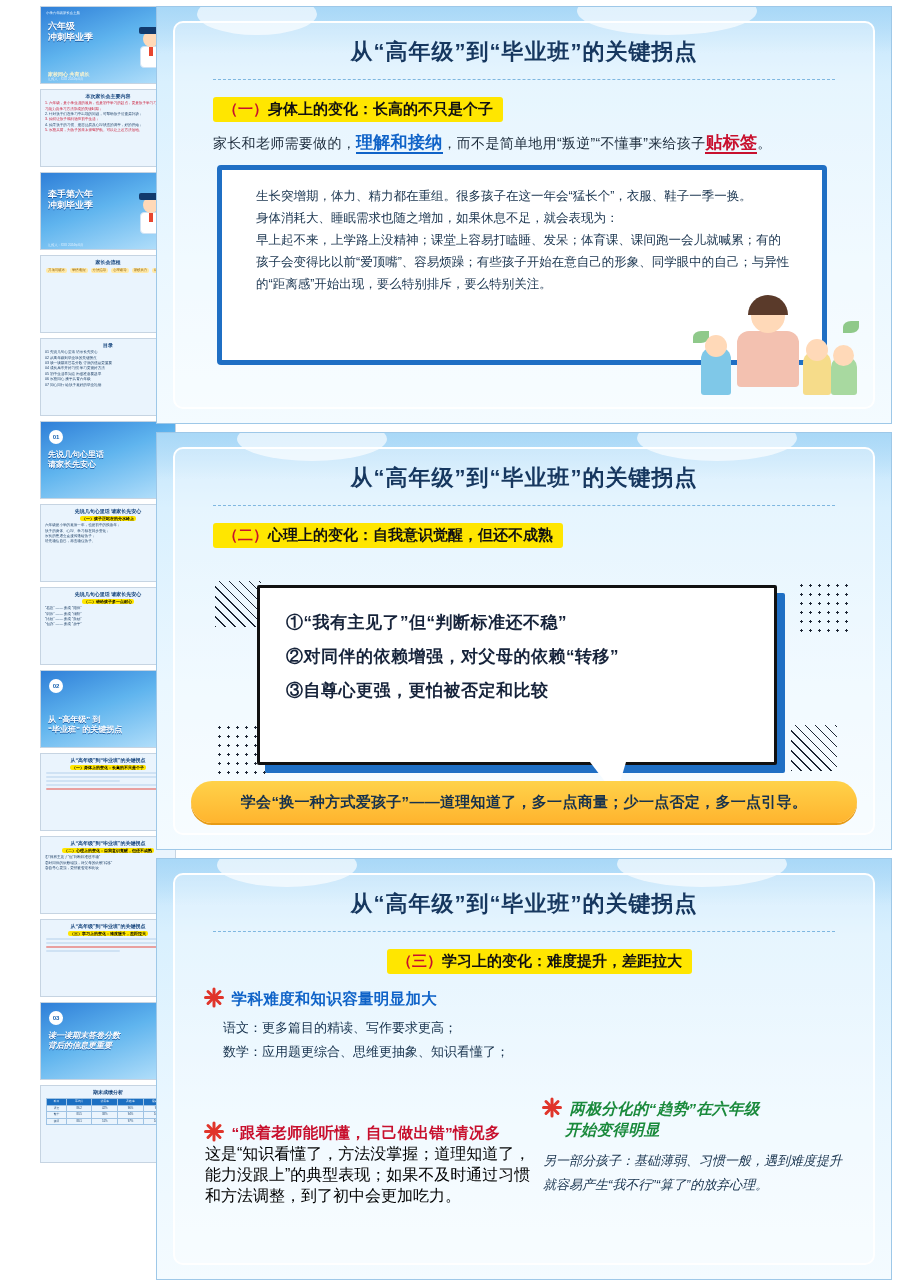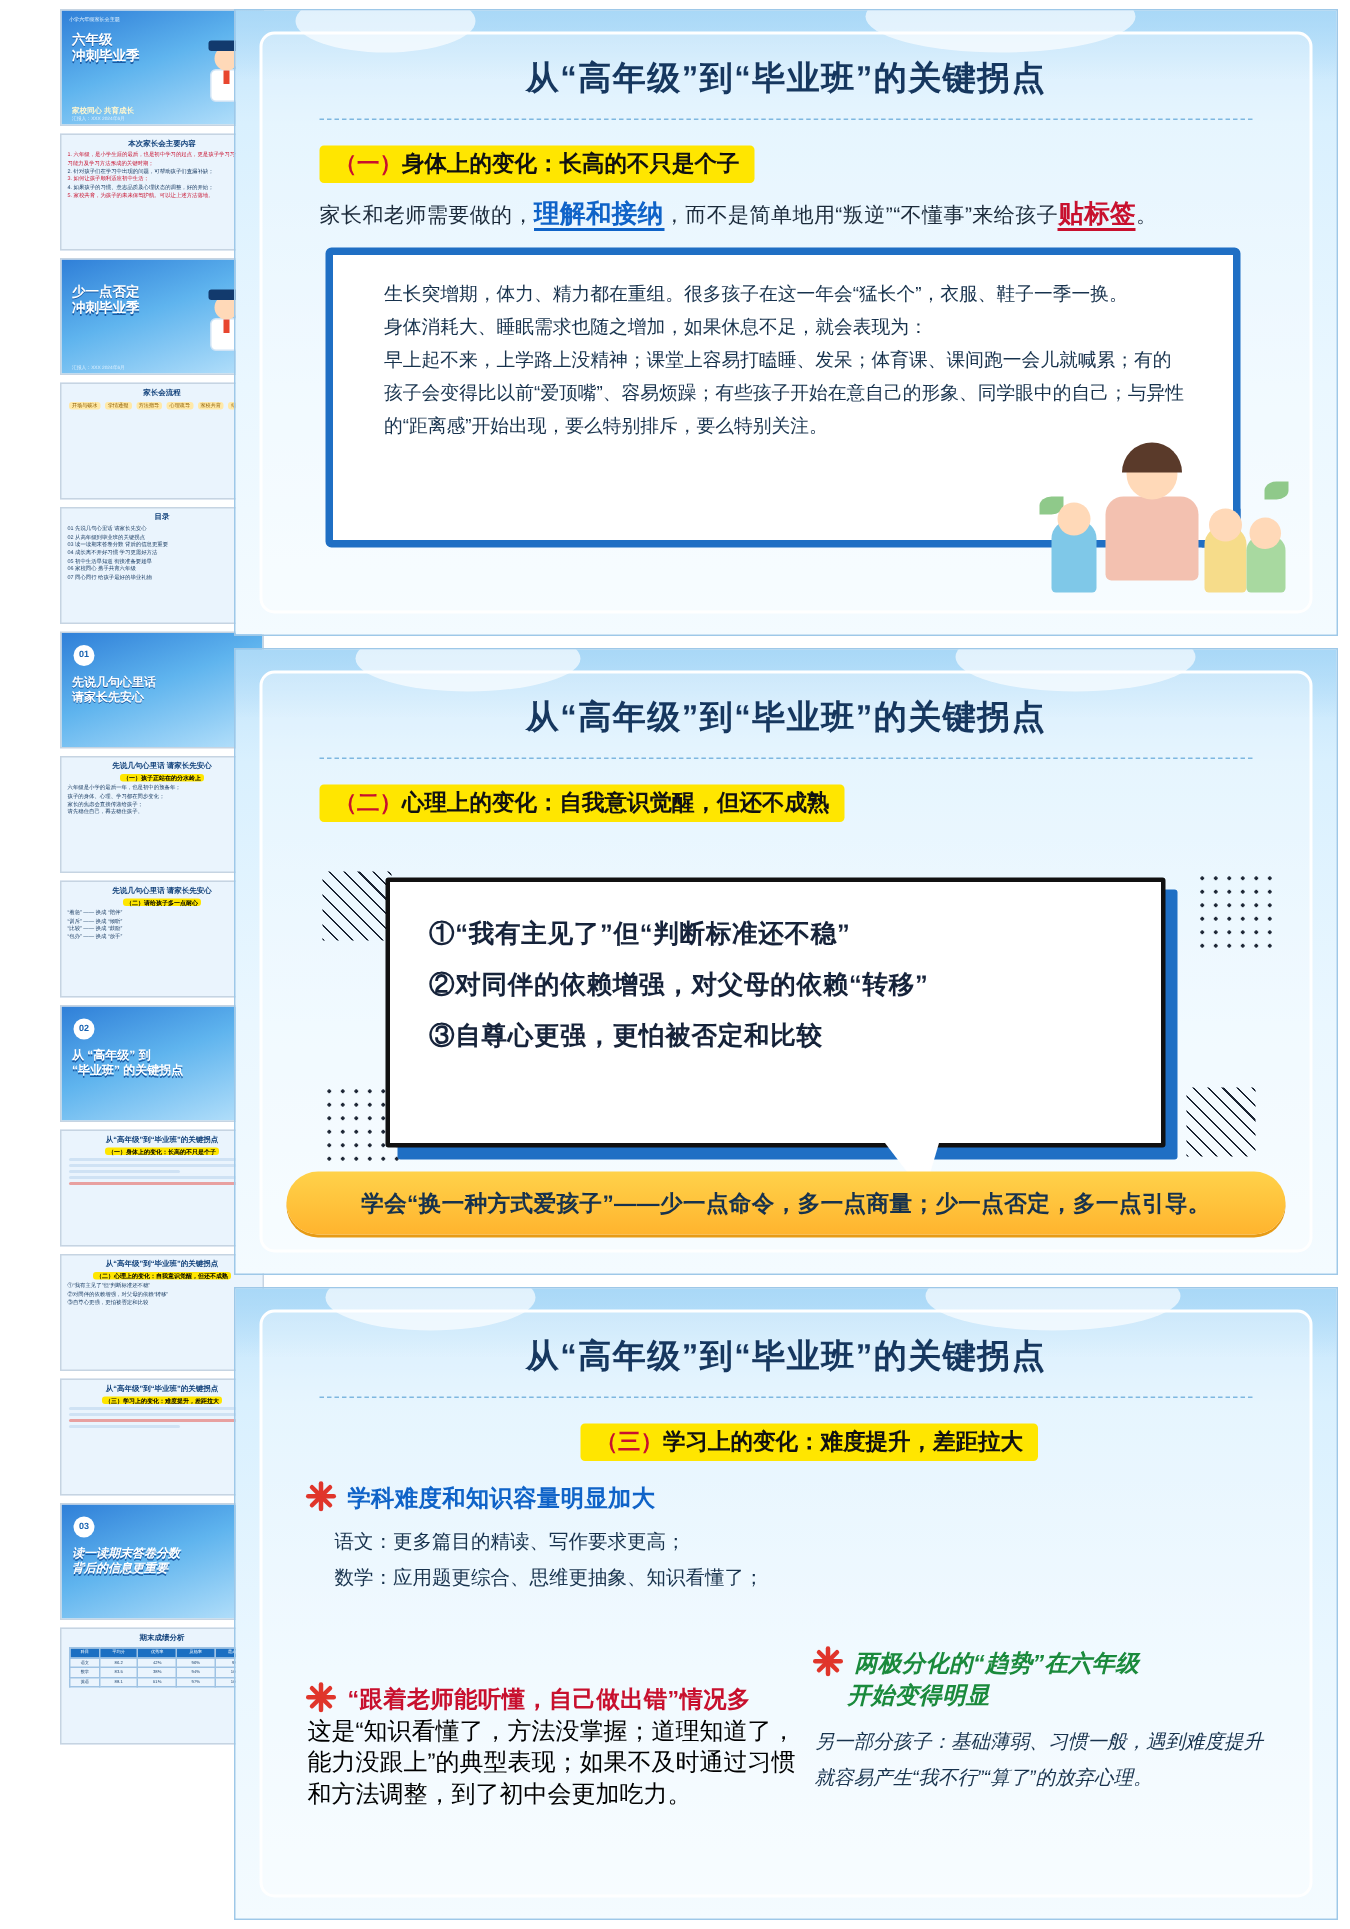--- a/index.html
+++ b/index.html
@@ -314,21 +314,21 @@
         <div style="color:#c8102e">1. 六年级，是小学生涯的最后，也是初中学习的起点，更是孩子学习习惯、学习能力及学习方法形成的关键时期；</div>
         <div>2. 针对孩子们在学习中出现的问题，可帮助孩子们查漏补缺；</div>
         <div style="color:#c8102e">3. 如何让孩子顺利适应初中生活；</div>
         <div>4. 如果孩子的习惯、意志品质及心理状态的调整，好的开始；</div>
         <div style="color:#c8102e">5. 家校共育，为孩子的未来保驾护航。可以让上述方法落地。</div>
       </div>
     </div>
 
     <div class="thumb cover">
       <div class="cover-title" style="top:16px">
-        <span>少一点否定</span><br>
+        <span>牵手第六年</span><br>
         <span>冲刺毕业季</span>
       </div>
       <div class="cover-foot">汇报人：XXX    2024年6月</div>
       <div class="kid">
         <div class="body"></div>
           <div class="head"></div>
           <div class="cap"></div>
           <div class="tie"></div>
       </div>
     </div>
@@ -383,21 +383,21 @@
       <div class="t-body">
         <div>“着急” —— 换成 “陪伴”</div>
         <div>“训斥” —— 换成 “倾听”</div>
         <div>“比较” —— 换成 “鼓励”</div>
         <div>“包办” —— 换成 “放手”</div>
       </div>
     </div>
 
     <div class="thumb cover">
       <div style="position:absolute;left:8px;top:8px;width:14px;height:14px;border-radius:50%;background:#fff;color:#1661b0;font-size:6px;font-weight:bold;text-align:center;line-height:14px;">02</div>
-      <div class="cover-title" style="top:28px;font-size:8px;">
+      <div class="cover-title" style="top:44px;font-size:8px;">
         <span>从 “高年级” 到</span><br>
         <span>“毕业班” 的关键拐点</span>
       </div>
     </div>
 
     <div class="thumb">
       <div class="t-title">从“高年级”到“毕业班”的关键拐点</div>
       <div style="text-align:center;margin-top:2px"><span class="mini-tag-yellow">（一）身体上的变化：长高的不只是个子</span></div>
       <div class="mini-line"></div>
         <div class="mini-line"></div>
@@ -532,21 +532,21 @@
     <div id="s2-bubble">
       <div class="tail-b"></div>
       <div class="tail"></div>
       <ul>
         <li>①“我有主见了”但“判断标准还不稳”</li>
         <li>②对同伴的依赖增强，对父母的依赖“转移”</li>
         <li>③自尊心更强，更怕被否定和比较</li>
       </ul>
     </div>
 
-    <div id="s2-banner">学会“换一种方式爱孩子”——少一点命令，多一点商量；少一点否定，多一点引导。</div>
+    <div id="s2-banner">学会“换一种方式爱孩子”——道理知道了，多一点商量；少一点否定，多一点引导。</div>
   </div>
 
   <div class="slide" id="slide3">
     <div class="cloud" style="left:60px;top:-16px;width:140px;height:44px"></div>
     <div class="cloud" style="left:460px;top:-18px;width:170px;height:46px"></div>
     <div class="inner-frame"></div>
 
     <div class="slide-title">从“高年级”到“毕业班”的关键拐点</div>
     <div class="title-rule"></div>
 

